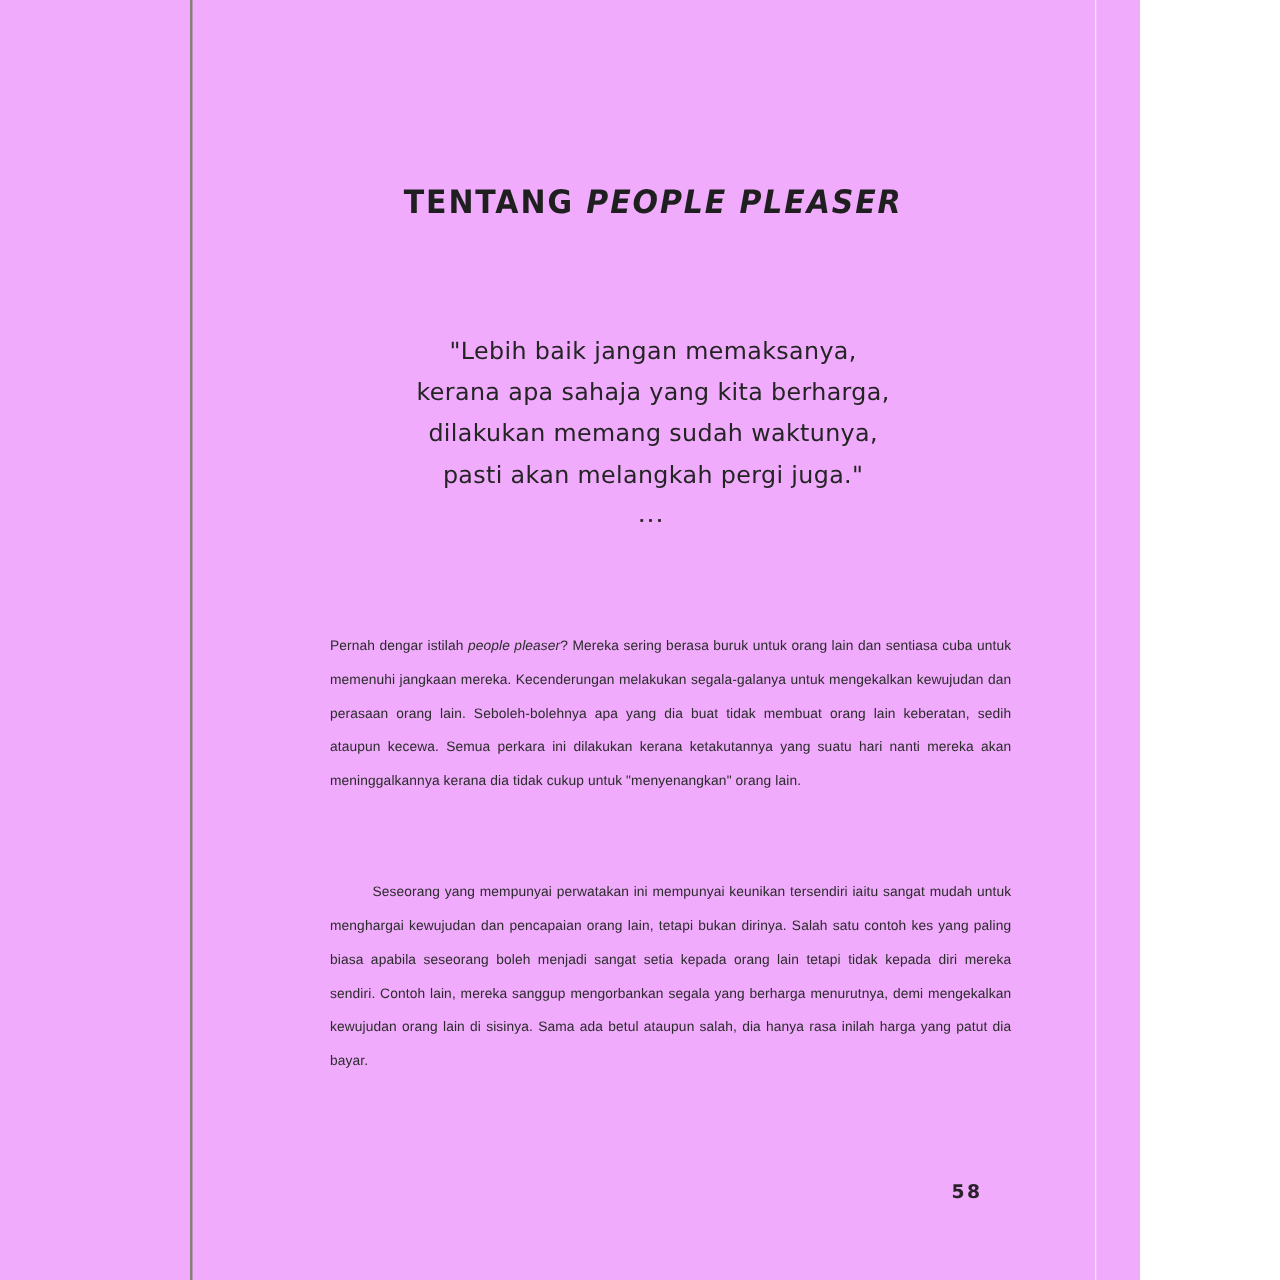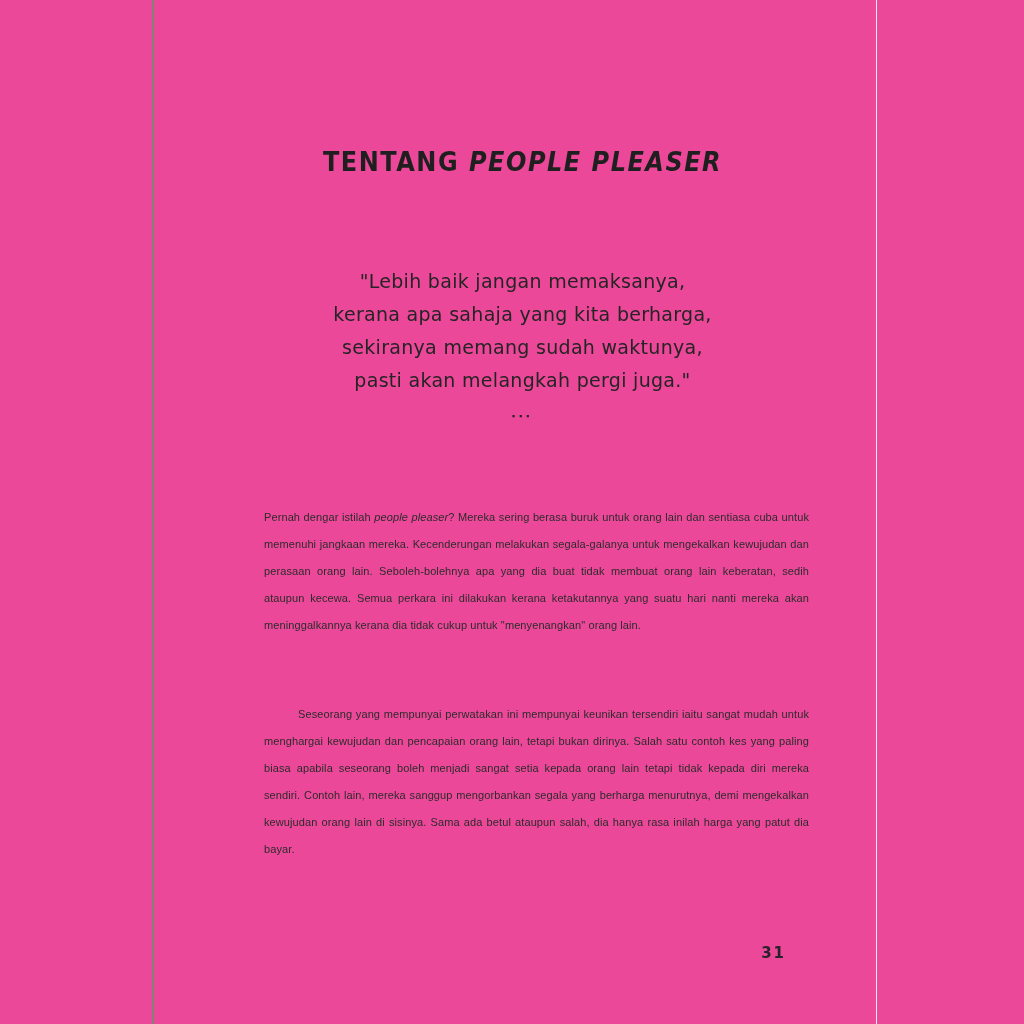--- a/index.html
+++ b/index.html
@@ -2,23 +2,23 @@
 <html><head>
 <meta charset="utf-8">
 <style>
   html, body {
     margin: 0;
     padding: 0;
     background: #ffffff;
   }
   #canvas {
     position: relative;
-    width: 1024px;
+    width: 912px;
     height: 1024px;
-    background: #ec4899;
+    background: #f0abfc;
     overflow: hidden;
     font-family: "Liberation Sans", sans-serif;
     color: #2b2b2b;
   }
   .page-edge-left {
     position: absolute;
     left: 152px;
     top: 0;
     width: 2px;
     height: 1024px;
@@ -115,26 +115,26 @@
 
   <div class="content">
 
     <div class="chapter-title">
       <span>TENTANG </span><span class="title-italic">PEOPLE PLEASER</span>
     </div>
 
     <div class="quote-block">
       <div>"Lebih baik jangan memaksanya,</div>
       <div>kerana apa sahaja yang kita berharga,</div>
-      <div>sekiranya memang sudah waktunya,</div>
+      <div>dilakukan memang sudah waktunya,</div>
       <div>pasti akan melangkah pergi juga."</div>
     </div>
 
     <div class="separator-dots">▪▪▪</div>
 
     <p class="body-text para-1"><span>Pernah dengar istilah </span><span class="inline-italic">people pleaser</span><span>? Mereka sering berasa buruk untuk orang lain dan sentiasa cuba untuk memenuhi jangkaan mereka. Kecenderungan melakukan segala-galanya untuk mengekalkan kewujudan dan perasaan orang lain. Seboleh-bolehnya apa yang dia buat tidak membuat orang lain keberatan, sedih ataupun kecewa. Semua perkara ini dilakukan kerana ketakutannya yang suatu hari nanti mereka akan meninggalkannya kerana dia tidak cukup untuk "menyenangkan" orang lain.</span></p>
 
     <p class="body-text para-2">Seseorang yang mempunyai perwatakan ini mempunyai keunikan tersendiri iaitu sangat mudah untuk menghargai kewujudan dan pencapaian orang lain, tetapi bukan dirinya. Salah satu contoh kes yang paling biasa apabila seseorang boleh menjadi sangat setia kepada orang lain tetapi tidak kepada diri mereka sendiri. Contoh lain, mereka sanggup mengorbankan segala yang berharga menurutnya, demi mengekalkan kewujudan orang lain di sisinya. Sama ada betul ataupun salah, dia hanya rasa inilah harga yang patut dia bayar.</p>
 
-    <div class="page-number">31</div>
+    <div class="page-number">58</div>
 
   </div>
 </div>
 
 </body></html>

